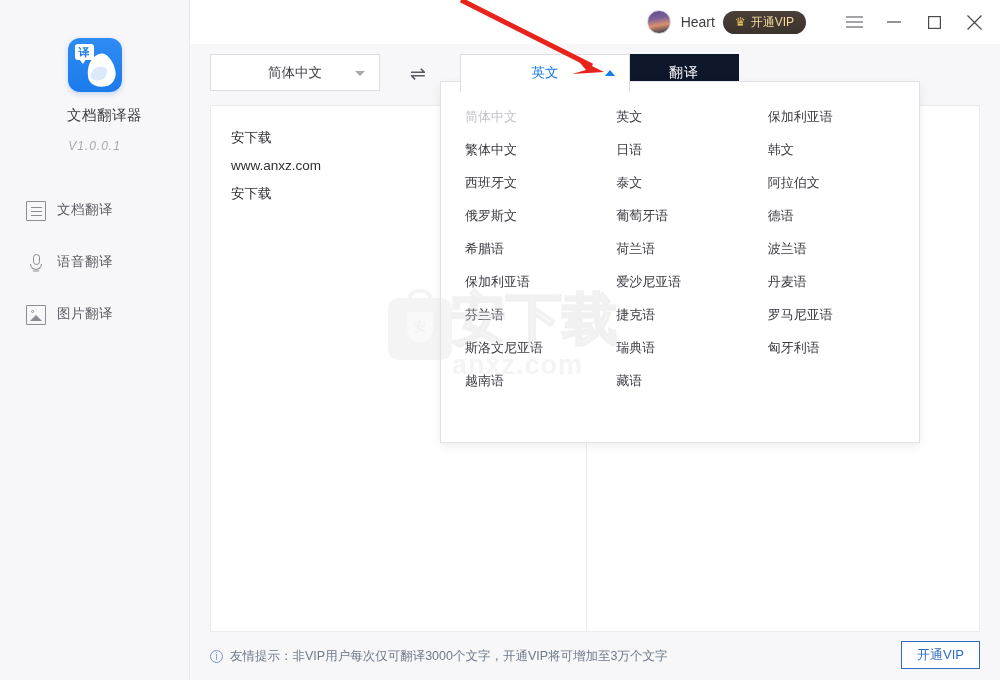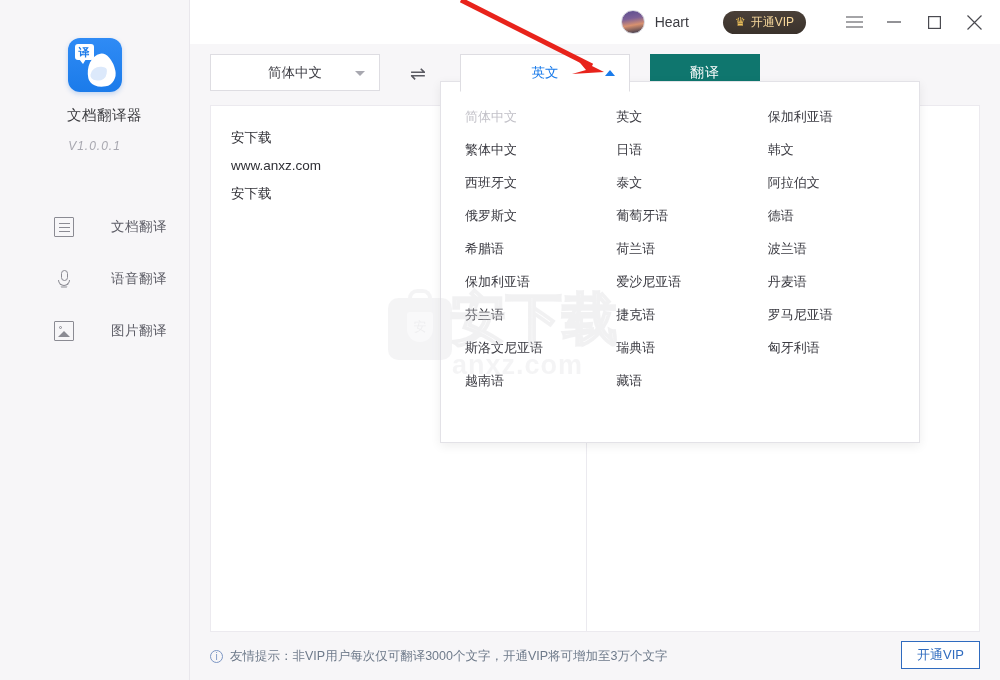--- a/index.html
+++ b/index.html
@@ -39,23 +39,23 @@
   }
   .brand-logo .bird:after{
     content:"";position:absolute;left:3px;top:12px;width:16px;height:14px;
     background:#dce9fb;border-radius:70% 30% 60% 40%;transform:rotate(18deg);
   }
   .brand-title{margin-top:14px;font-size:14.5px;color:#3b3b3f;letter-spacing:.5px;padding-left:20px;}
   .brand-version{margin-top:14px;font-size:12px;color:#a8a8b0;letter-spacing:1px;font-style:italic;}
 
   .nav{margin-top:48px;}
   .nav-item{
-    position:relative;height:52px;display:flex;align-items:center;
-    padding-left:54px;box-sizing:border-box;cursor:pointer;
-    font-size:13.5px;color:#5d5d66;letter-spacing:.5px;gap:26px;
+    position:relative;height:52px;display:flex;
+    padding-left:26px;box-sizing:border-box;cursor:pointer;
+    font-size:13.5px;color:#5d5d66;letter-spacing:.5px;
   }
   .nav-item .nav-ico{width:20px;height:20px;margin-right:11px;flex:0 0 20px;position:relative;}
   .nav-item.active{background:#eceef0;color:#1a7bea;}
   .nav-item.active:after{
     content:"";position:absolute;right:0;top:0;width:3px;height:52px;background:#1a7bea;
   }
 
   
   .ico-doc{border:1.4px solid #8b8b93;border-radius:1px;box-sizing:border-box;}
   .ico-doc:before{content:"";position:absolute;left:4px;top:5px;width:11px;height:1.2px;background:#8b8b93;
@@ -74,21 +74,21 @@
   .ico-sent{background:#1a7bea;border-radius:1px;}
   .ico-sent:before{content:"";position:absolute;left:4.5px;top:5px;width:11px;height:1.6px;background:#fff;
     box-shadow:0 4px 0 #fff, 0 8px 0 -1px #fff;}
   .ico-sent:after{content:"";position:absolute;left:1.5px;top:1.5px;width:2px;height:17px;background:#fff;}
 
   
   .header{
     position:absolute;left:190px;top:0;right:0;height:44px;background:#ffffff;
     display:flex;align-items:center;justify-content:flex-end;
   }
-  .user{display:flex;align-items:center;margin-right:34px;}
+  .user{display:flex;align-items:center;margin-right:8px;}
   .avatar{
     width:24px;height:24px;border-radius:50%;margin-right:10px;
     background:linear-gradient(170deg,#5b4d8f 0%,#7c5f96 35%,#d8916f 62%,#2b2f48 100%);
     border:1px solid #d9d9e0;box-sizing:border-box;
   }
   .username{font-size:14px;color:#3c3c42;}
   .vip-btn{
     display:flex;align-items:center;gap:5px;
     height:23px;padding:0 12px;border-radius:12px;
     background:linear-gradient(180deg,#4a4038 0%,#3a322c 100%);
@@ -125,21 +125,21 @@
     position:absolute;left:250px;top:0;width:170px;height:38px;background:#fff;
     border:1px solid #dedde2;border-bottom:1px solid #fff;box-sizing:border-box;
     display:flex;align-items:center;justify-content:center;
     font-size:13.5px;color:#1a7bea;cursor:pointer;z-index:30;
   }
   .lang-target .caret-up{
     position:absolute;right:14px;top:50%;margin-top:-3px;width:0;height:0;
     border-left:5px solid transparent;border-right:5px solid transparent;border-bottom:6px solid #1a7bea;
   }
   .translate-btn{
-    position:absolute;left:440px;top:0;width:110px;height:38px;background:#0f766e;
+    position:absolute;left:419px;top:0;width:110px;height:38px;background:#0f172a;
     color:#fff;font-size:14px;border:none;cursor:pointer;font-family:inherit;letter-spacing:1px;
   }
 
   
   .lang-panel{
     position:absolute;left:250px;top:37px;width:480px;height:362px;
     background:#fff;border:1px solid #e3e2e7;box-sizing:border-box;
     box-shadow:0 3px 10px rgba(0,0,0,.07);z-index:20;
     padding:18px 0 0 0;
   }

